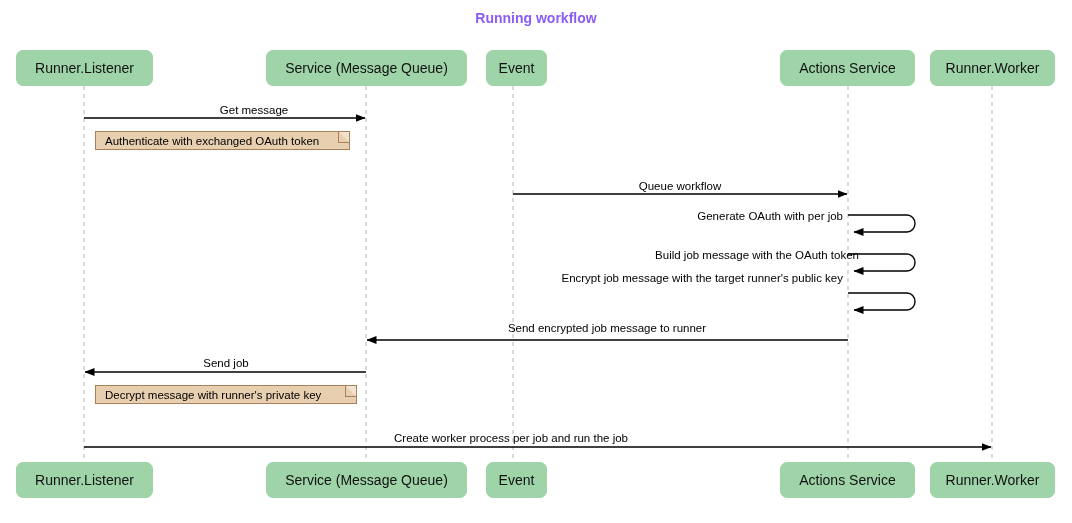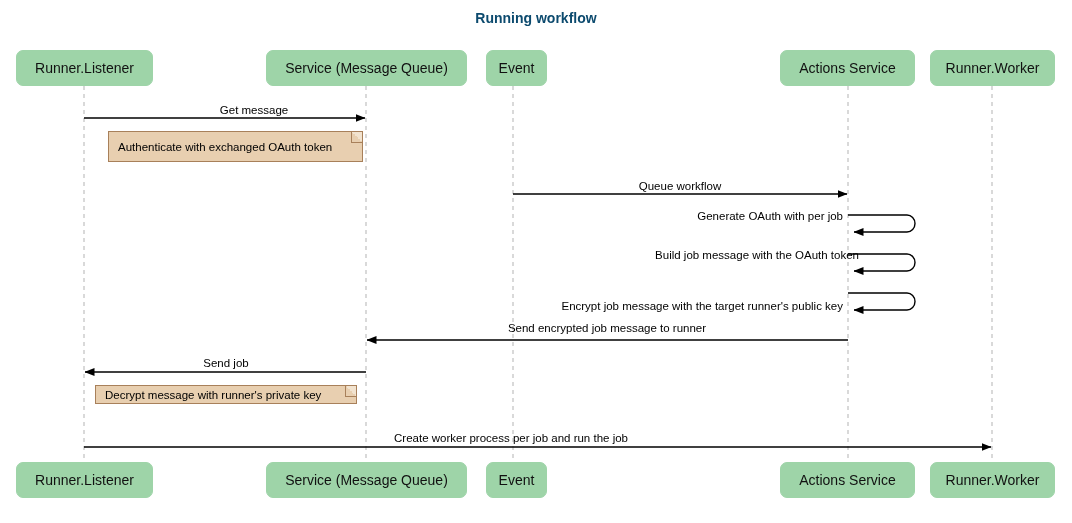--- a/index.html
+++ b/index.html
@@ -30,21 +30,21 @@
     overflow: visible;
   }
   .diagram-title {
     position: absolute;
     left: 0;
     top: 10px;
     width: 1072px;
     text-align: center;
     font-size: 14px;
     font-weight: bold;
-    color: #0c4a6e;
+    color: #8b5cf6;
     font-family: "Liberation Sans", sans-serif;
     white-space: nowrap;
   }
   .participant-box {
     position: absolute;
     box-sizing: border-box;
     background: #9ed4a8;
     border: 1px solid #9ed4a8;
     border-radius: 7px;
     display: flex;
@@ -147,33 +147,33 @@
         <span>Event</span>
       </div>
       <div class="participant-box" style="left: 780px; top: 462px; width: 135px; height: 36px;">
         <span>Actions Service</span>
       </div>
       <div class="participant-box" style="left: 930px; top: 462px; width: 125px; height: 36px;">
         <span>Runner.Worker</span>
       </div>
     </div>
   <div id="notes-layer">
-      <div class="note-box" style="left: 95px; top: 131px; width: 255px; height: 31px; margin-left: 13px;">
+      <div class="note-box" style="left: 95px; top: 131px; width: 255px; height: 19px;">
         <span>Authenticate with exchanged OAuth token</span>
         <span class="note-fold"></span>
       </div>
       <div class="note-box" style="left: 95px; top: 385px; width: 262px; height: 19px;">
         <span>Decrypt message with runner's private key</span>
         <span class="note-fold"></span>
       </div>
     </div>
   <div id="labels-layer">
       <div class="msg-label center" style="left: 226px; top: 104px; margin-left: 28px;">Get message</div>
       <div class="msg-label center" style="left: 680px; top: 180px;">Queue workflow</div>
       <div class="msg-label right" style="left: 843px; top: 210px;">Generate OAuth with per job</div>
       <div class="msg-label right" style="left: 829px; top: 249px; margin-left: 30px;">Build job message with the OAuth token</div>
-      <div class="msg-label right" style="left: 843px; top: 300px; padding-left: 16px;">Encrypt job message with the target runner's public key</div>
+      <div class="msg-label right" style="left: 843px; top: 272px; padding-left: 16px;">Encrypt job message with the target runner's public key</div>
       <div class="msg-label center" style="left: 607px; top: 322px;">Send encrypted job message to runner</div>
       <div class="msg-label center" style="left: 226px; top: 357px;">Send job</div>
       <div class="msg-label center" style="left: 511px; top: 432px;">Create worker process per job and run the job</div>
     </div>
 
 </div>
 
 </body></html>

